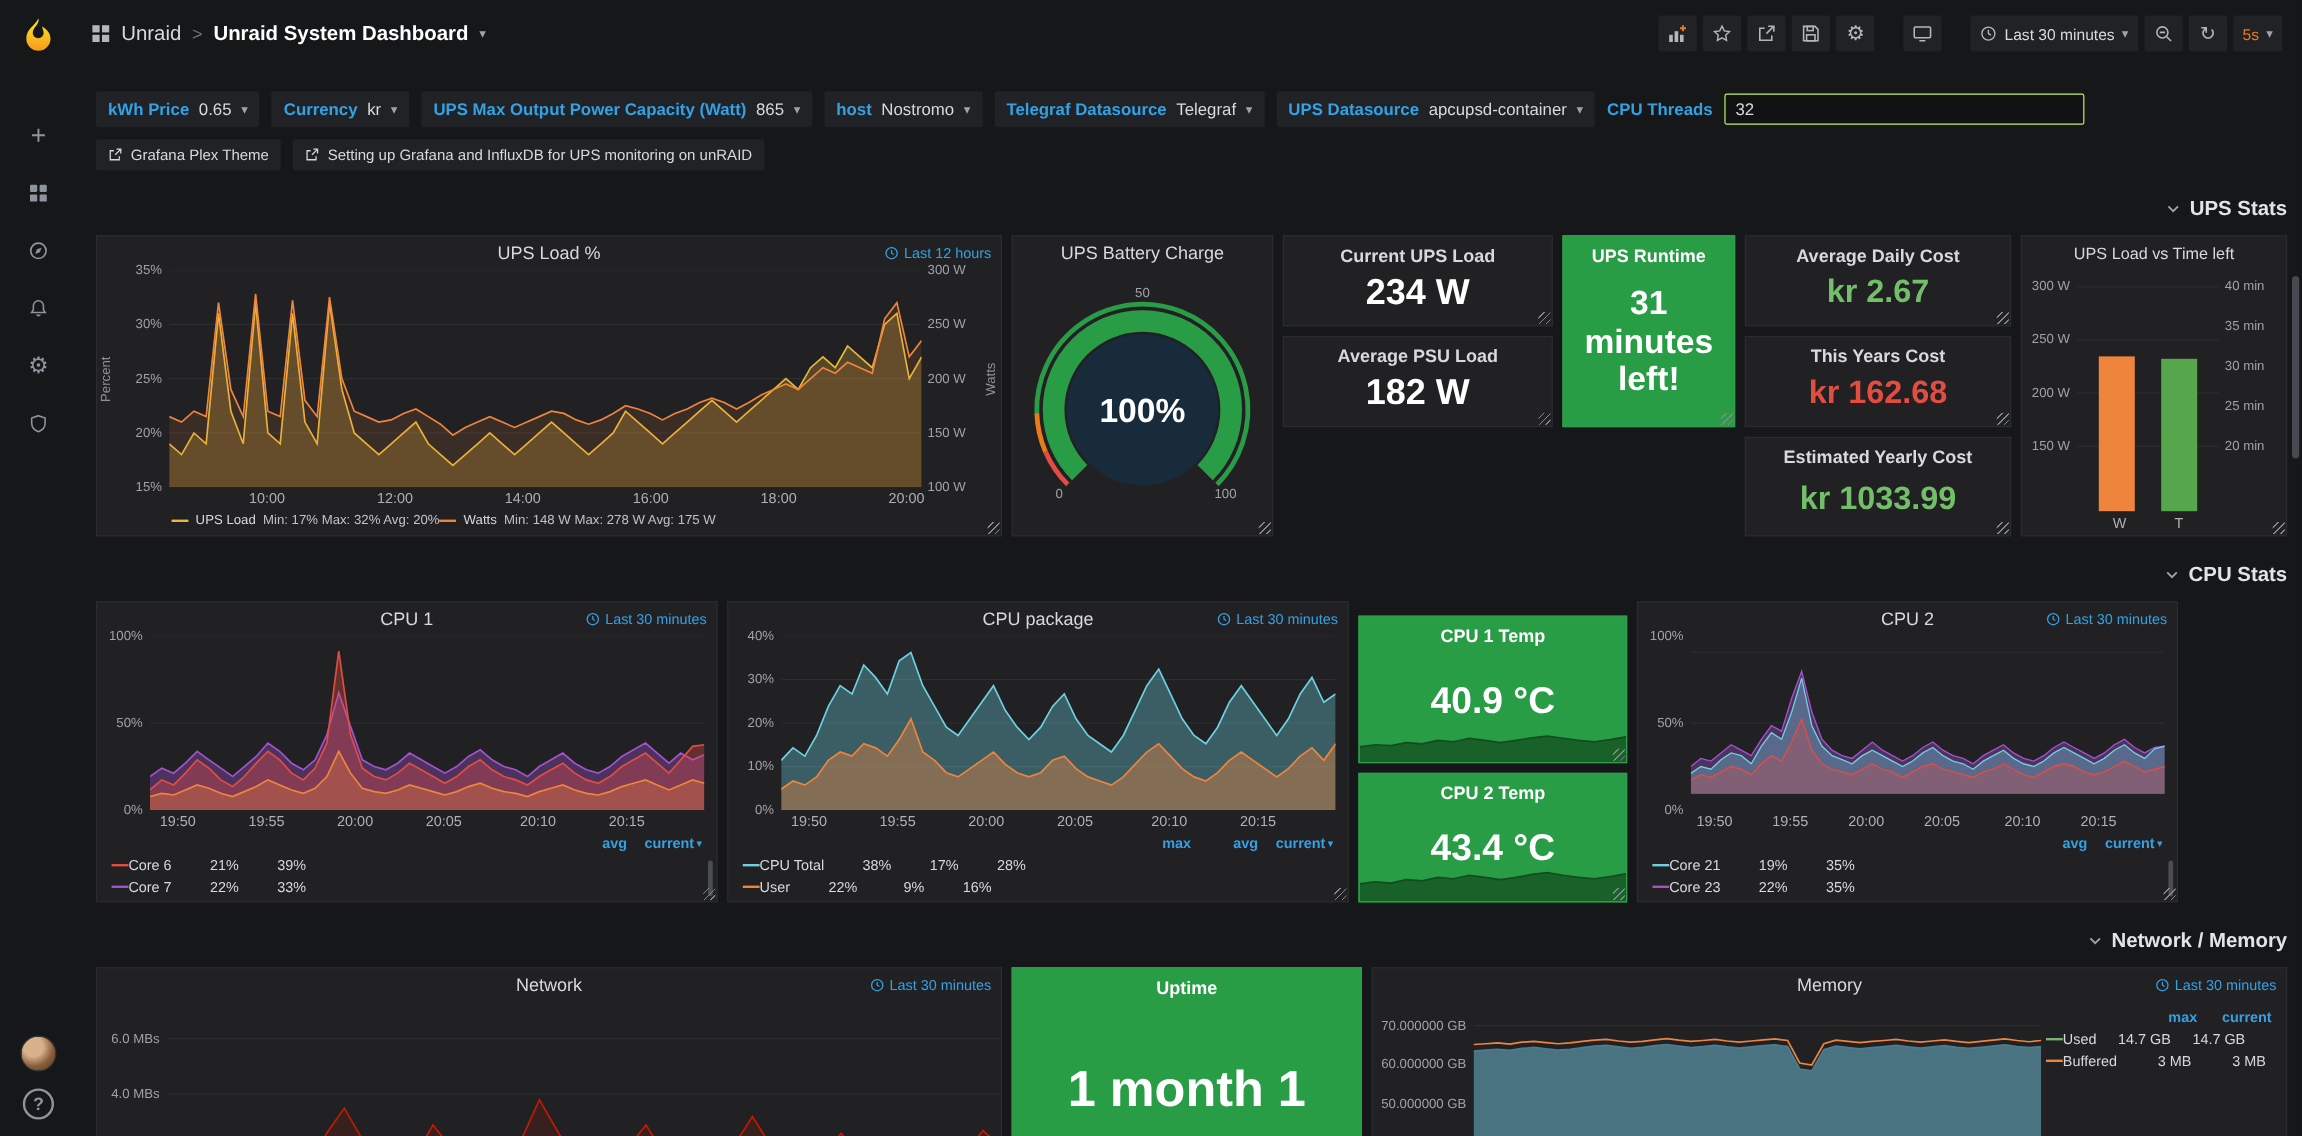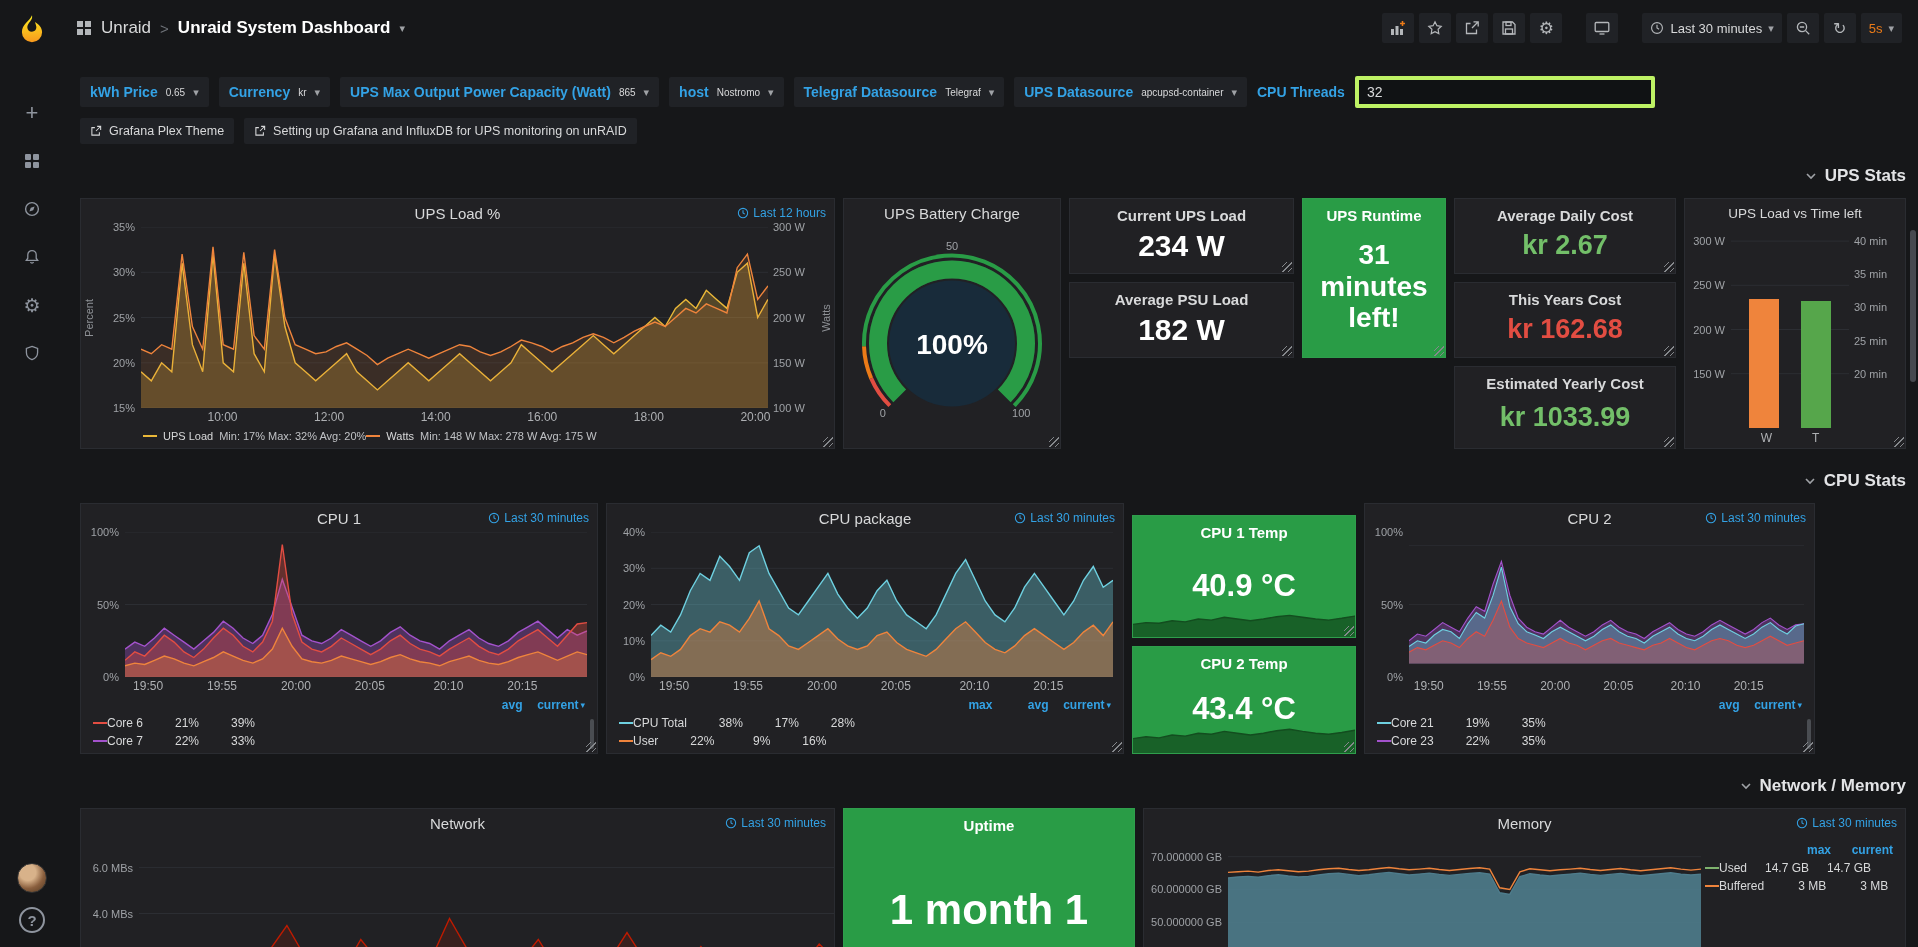--- a/index.html
+++ b/index.html
@@ -43,22 +43,22 @@
     display:flex; align-items:center; justify-content:center; gap:6px; color:#b4b7ba; cursor:pointer; font-size:13px;
     font-family:inherit; }
   .nav-btn .txt { color:#d8d9da; }
   .nav-gap { width:14px; }
 
   
   .dash { margin-left:64px; padding:20px 12px 0 16px; }
   .var-row { display:flex; flex-wrap:wrap; gap:10px; align-items:center; }
   .var-pill { display:flex; align-items:center; gap:8px; background:#202226; padding:7px 10px; border-radius:2px; cursor:pointer; }
   .var-label { color:#33a2e5; font-size:14px; font-weight:600; }
-  .var-value { color:#d8d9da; font-size:10px; }
-  .var-input { width:300px; background:#101214; border:4px solid #bef264; color:#d8d9da; font-size:14px;
+  .var-value { color:#d8d9da; font-size:14px; }
+  .var-input { width:300px; background:#101214; border:1px solid #bef264; color:#d8d9da; font-size:14px;
     padding:4px 8px; font-family:inherit; border-radius:2px; }
   .links-row { display:flex; gap:10px; margin-top:10px; }
   .dash-link { display:flex; align-items:center; gap:7px; background:#202226; color:#d8d9da; font-size:12.5px;
     padding:6px 10px; border-radius:2px; text-decoration:none; cursor:pointer; }
   .section-header { display:flex; align-items:center; gap:8px; margin-top:22px; cursor:pointer;justify-content:flex-end; }
   .section-header span { font-size:17px; font-weight:700; color:#e3e4e6; }
   .row { display:flex; gap:8px; margin-top:12px; }
 
   
   .panel { background:#212124; border:1px solid #2a2c31; position:relative; display:flex; flex-direction:column; overflow:hidden; }

